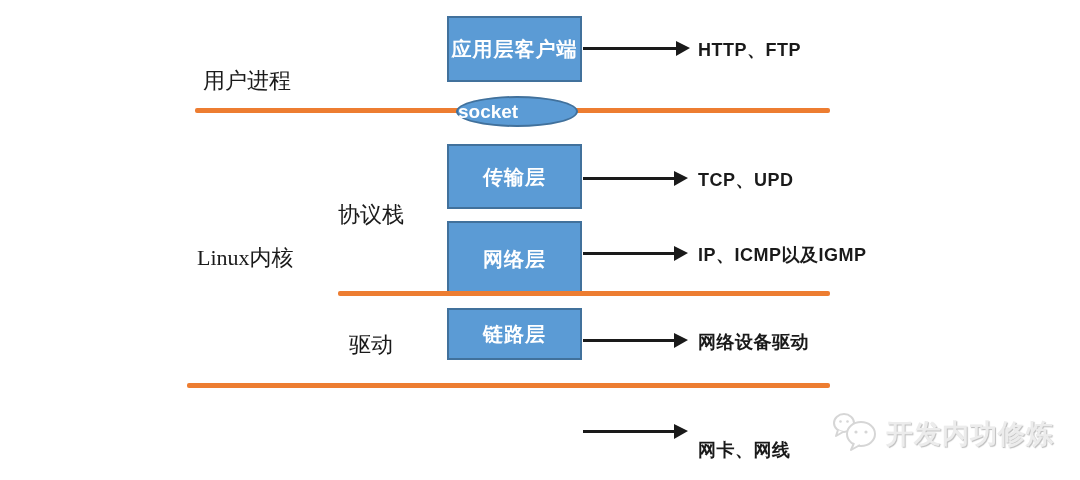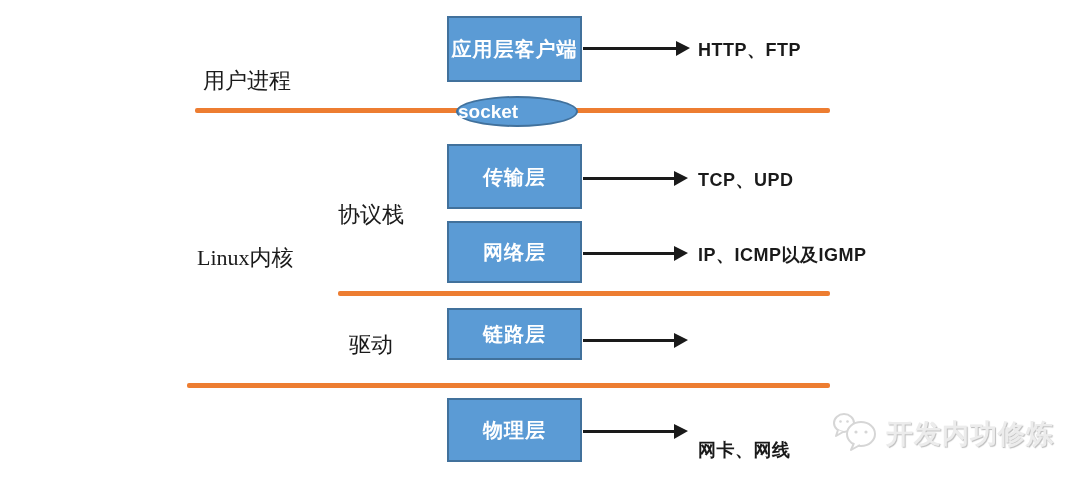--- a/index.html
+++ b/index.html
@@ -10,21 +10,21 @@
   
   .box{
     position:absolute;left:447px;width:135px;
     background:#5B9BD5;border:2px solid #41719C;box-sizing:border-box;
     display:flex;flex-direction:row;align-items:center;justify-content:center;
     color:#ffffff;font-weight:bold;font-size:20px;line-height:26px;
     letter-spacing:1px;text-align:center;
   }
   .box-app{top:16px;height:66px;}
   .box-transport{top:144px;height:65px;}
-  .box-network{top:221px;height:62px;}
+  .box-network{top:221px;height:75px;}
   .box-link{top:308px;height:52px;}
   .box-physical{top:398px;height:64px;}
 
   
   .socket{
     position:absolute;left:456px;top:96px;width:122px;height:31px;
     background:#5B9BD5;border:2px solid #41719C;border-radius:50%;box-sizing:border-box;
     display:flex;align-items:center;justify-content:flex-start;
     color:#ffffff;font-weight:bold;font-size:19px;z-index:3;
   }
@@ -98,23 +98,20 @@
   </div>
   <div class="box box-transport">
     <span>传输层</span>
   </div>
   <div class="box box-network">
     <span>网络层</span>
   </div>
   <div class="box box-link">
     <span>链路层</span>
   </div>
-  <div class="box box-physical">
-    <span>物理层</span>
-  </div>
 
   <div class="socket">
     <span>socket</span>
   </div>
 
   <div class="arrow arr-app">
       <span class="head"></span>
     </div>
   <div class="arrow arr-transport">
       <span class="head"></span>
@@ -125,20 +122,21 @@
   <div class="arrow arr-link">
       <span class="head"></span>
     </div>
   <div class="arrow arr-physical">
       <span class="head"></span>
     </div>
 
   <div class="ann ann-app">HTTP、FTP</div>
   <div class="ann ann-transport">TCP、UPD</div>
   <div class="ann ann-network">IP、ICMP以及IGMP</div>
+  <div class="ann ann-link">网络设备驱动</div>
   <div class="ann ann-physical">网卡、网线</div>
 
   <div class="watermark">
     <span>
       <svg width="50" height="44" viewBox="0 0 50 44" fill="none">
         <ellipse cx="14" cy="13" rx="10" ry="9" stroke="#d6d6d6" stroke-width="2" fill="#ffffff"></ellipse>
         <path d="M8 20 L6 26 L13 22" stroke="#d6d6d6" stroke-width="2" fill="#ffffff" stroke-linejoin="round"></path>
         <circle cx="10.5" cy="11.5" r="1.3" fill="#d6d6d6"></circle>
         <circle cx="17.5" cy="11.5" r="1.3" fill="#d6d6d6"></circle>
         <ellipse cx="31" cy="24" rx="14" ry="12" stroke="#d6d6d6" stroke-width="2" fill="#ffffff"></ellipse>

